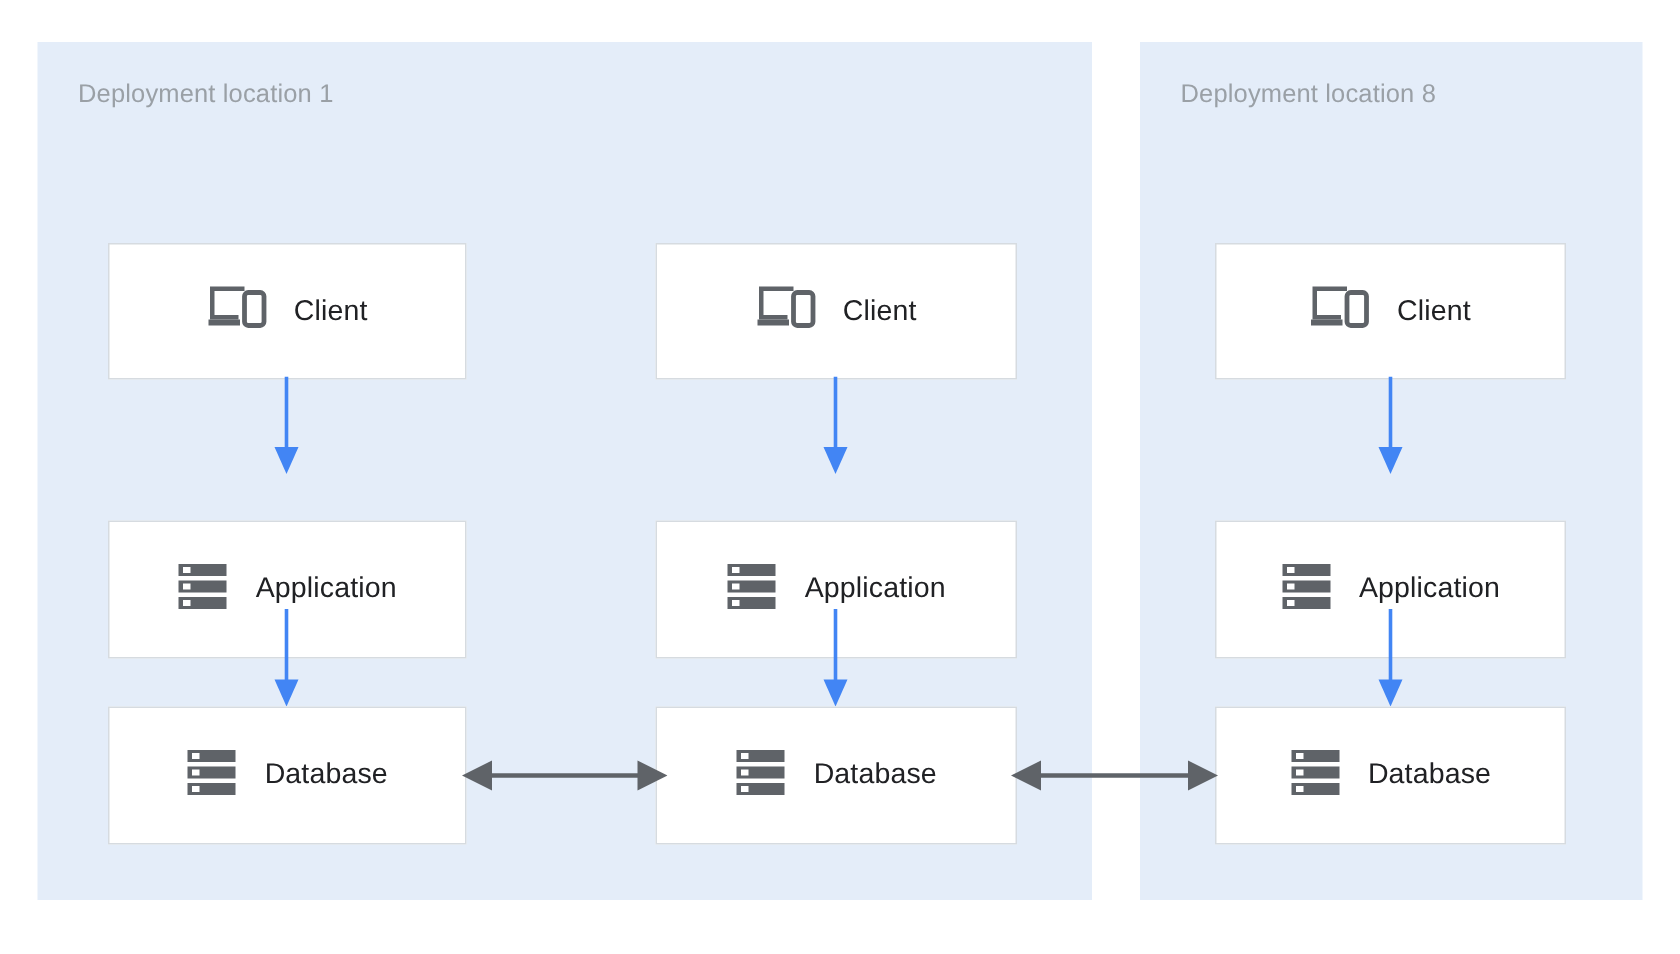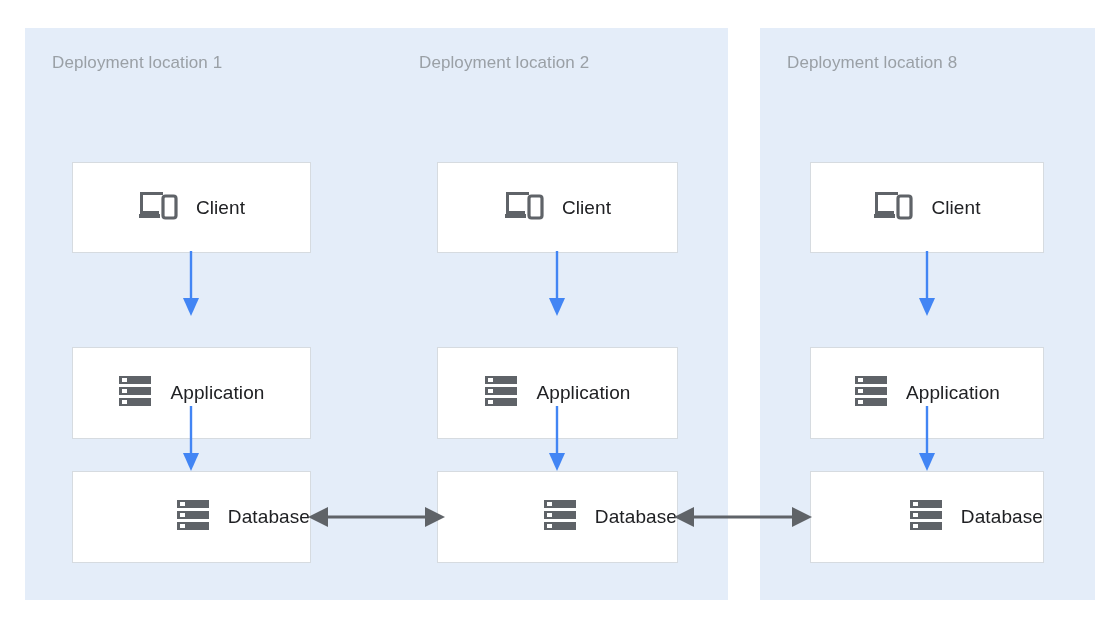--- a/index.html
+++ b/index.html
@@ -65,21 +65,21 @@
     letter-spacing: 0.1px;
   }
   .node-icon {
     flex: 0 0 auto;
     display: block;
   }
 
   
   .row-client { top: 134px; height: 91px; }
   .row-app    { top: 288px; height: 92px; margin-top: 31px; }
-  .row-db     { top: 443px; height: 92px; justify-content: flex-end; }
+  .row-db     { top: 443px; height: 92px; }
 
   .panel-1 .node { left: 47px;  width: 239px; }
   .panel-2 .node { left: 45px;  width: 241px; }
   .panel-3 .node { left: 50px;  width: 234px; }
 
   
   .v-arrow {
     position: absolute;
     width: 22px;
     height: 66px;
@@ -164,21 +164,20 @@
             <rect x="1" y="24" width="32" height="8" fill="#5F6368"></rect>
             <rect x="4" y="26" width="5" height="4" fill="#ffffff"></rect>
           </svg>
         </span>
         <span class="node-label">Database</span>
       </div>
     </div>
   </div>
 
   <div class="panel panel-2">
-    <div class="panel-title">Deployment location 2</div>
 
     <div class="node row-client">
       <div class="node-inner">
         <span class="node-icon">
           <svg width="40" height="32" viewBox="0 0 40 32" xmlns="http://www.w3.org/2000/svg">
             <path d="M2 2 h23 v3 H5 v16 h16 v3 H2 Z" fill="#5F6368"></path>
             <rect x="1" y="24" width="21" height="4" fill="#5F6368"></rect>
             <rect x="25" y="6" width="13" height="22" rx="2.5" fill="none" stroke="#5F6368" stroke-width="3.2"></rect>
           </svg>
         </span>

